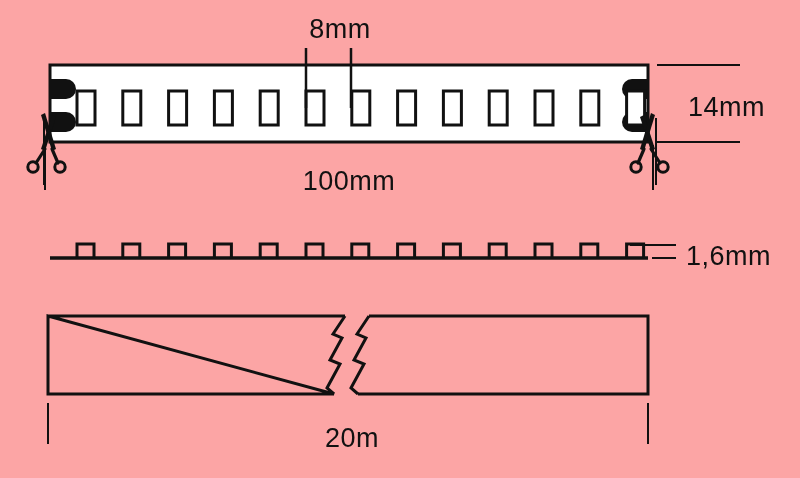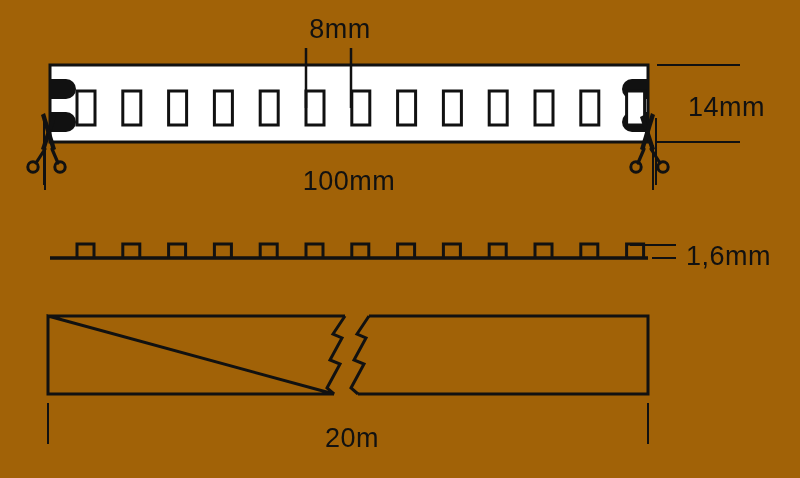--- a/index.html
+++ b/index.html
@@ -8,21 +8,21 @@
     padding: 0;
     background: #ffffff;
   }
   body {
     font-family: "Liberation Sans", sans-serif;
   }
   #drawing-root {
     position: relative;
     width: 800px;
     height: 478px;
-    background: #a16207;
+    background: #fca5a5;
     overflow: hidden;
   }
   #drawing-svg {
     display: block;
     width: 800px;
     height: 478px;
   }
   .dim-text {
     font-family: "Liberation Sans", sans-serif;
     font-size: 27px;

